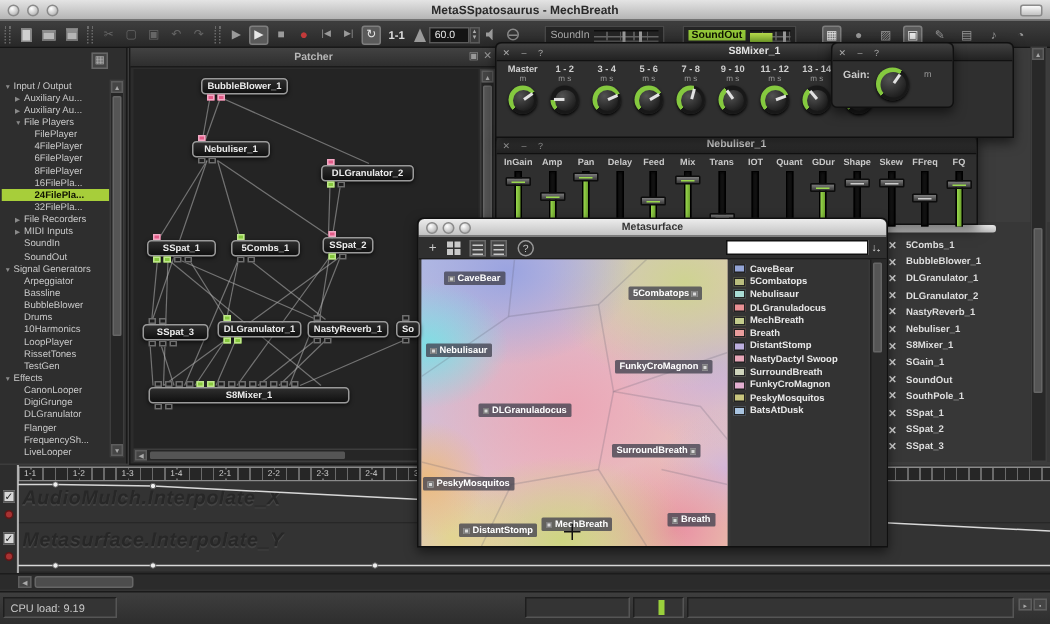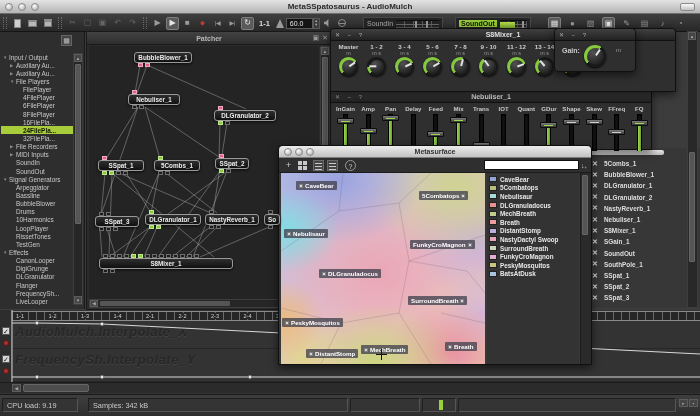--- a/index.html
+++ b/index.html
@@ -195,21 +195,21 @@
 </style>
 </head>
 <body>
 
 <div id="app">
 
   <div class="titlebar">
     <div class="tl" style="left:5px"></div>
     <div class="tl" style="left:18px"></div>
     <div class="tl" style="left:31px"></div>
-    <div class="title-text">MetaSSpatosaurus - AudioMulch</div>
+    <div class="title-text">MetaSSpatosaurus - MechBreath</div>
     <div class="win-min"></div>
   </div>
 
   <div class="toolbar">
     <div class="tb-sep"></div>
     <div class="tb-btn">
         <span class="mini-doc"></span>
       </div>
     <div class="tb-btn">
         <span class="mini-folder"></span>
@@ -682,21 +682,21 @@
         <span class="ruler-lab" style="left: 133px;">2-1</span>
         <span class="ruler-lab" style="left: 165.5px;">2-2</span>
         <span class="ruler-lab" style="left: 198px;">2-3</span>
         <span class="ruler-lab" style="left: 230.5px;">2-4</span>
         <span class="ruler-lab" style="left: 263px;">3-1</span>
       </div>
     <div class="lane" style="top:11px;height:28px">
       <div class="lane-wm">AudioMulch.Interpolate_X</div>
     </div>
     <div class="lane" style="top:39px;height:33px">
-      <div class="lane-wm">FrequencySh.Interpolate_Y</div>
+      <div class="lane-wm">Metasurface.Interpolate_Y</div>
     </div>
     <div class="chk" style="top:17px">✓</div>
     <div class="recdot" style="top:30px"></div>
     <div class="chk" style="top:45px">✓</div>
     <div class="recdot" style="top:58px"></div>
     <svg id="env-svg" width="700" height="72" style="position:absolute;left:0;top:0;pointer-events:none">
         <polyline points="12,13 37,13 102,14 700,44" fill="none" stroke="#d8d8d8" stroke-width="1"></polyline>
         <circle cx="37" cy="13" r="1.8" fill="#eee" stroke="#555" stroke-width="0.6"></circle>
         <circle cx="102" cy="14" r="1.8" fill="#eee" stroke="#555" stroke-width="0.6"></circle>
         <polyline points="12,67 37,67 102,67 250,67 700,67" fill="none" stroke="#d8d8d8" stroke-width="1"></polyline>
@@ -706,21 +706,20 @@
         <line x1="12" y1="0" x2="12" y2="72" stroke="#cfcfcf" stroke-width="1"></line>
       </svg>
     <div class="hscroll">
       <div class="hs-btn" style="left:12px">◀</div>
       <div class="hs-thumb"></div>
     </div>
   </div>
 
   <div id="statusbar">
     <div class="st-cell" style="left:2px;width:76px">CPU load: 9.19</div>
-    <div class="st-cell" style="left:88px;width:260px">Samples: 342 kB</div>
     <div class="st-cell" style="left:350px;width:70px"></div>
     <div class="st-cell" style="left:422px;width:34px">
       <div class="st-meterbar"></div>
     </div>
     <div class="st-cell" style="left:458px;width:218px"></div>
     <div class="hs-btn" style="left:679px;top:4px">▸</div>
     <div class="hs-btn" style="left:689px;top:4px">▪</div>
   </div>
 
   <div class="win" id="nebwin">

